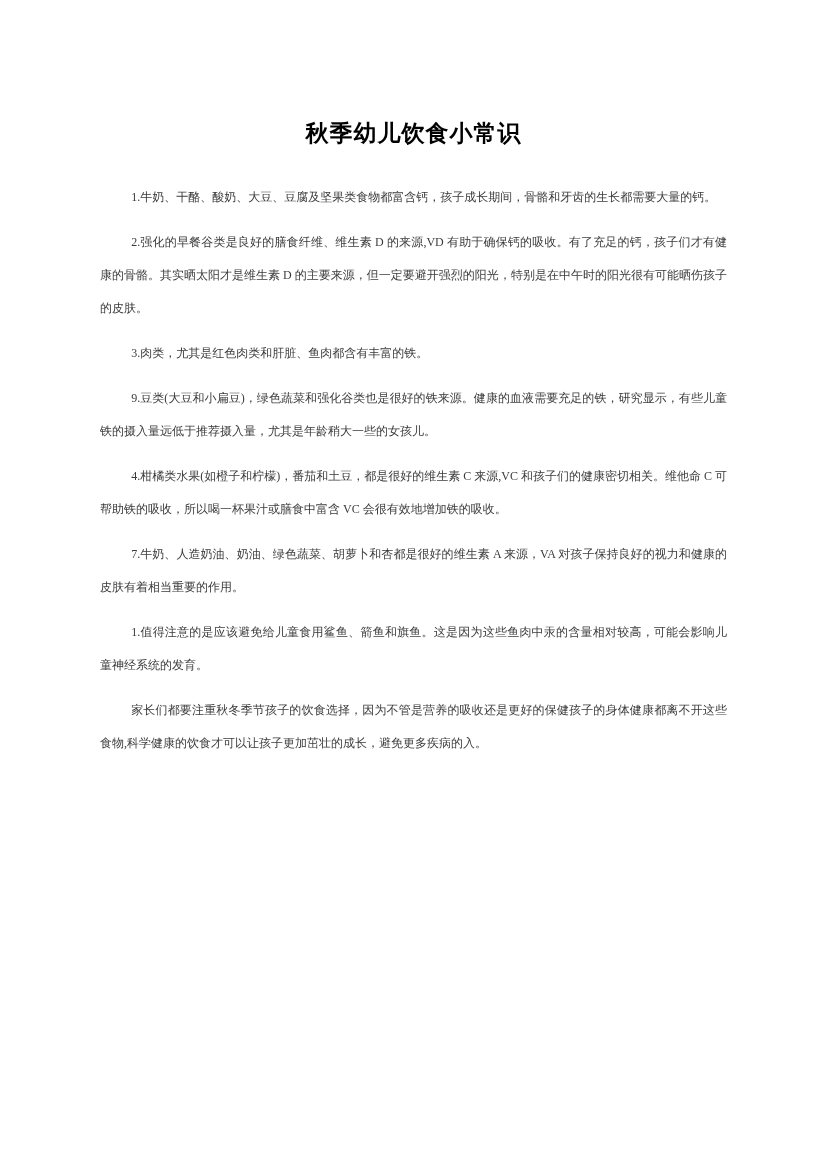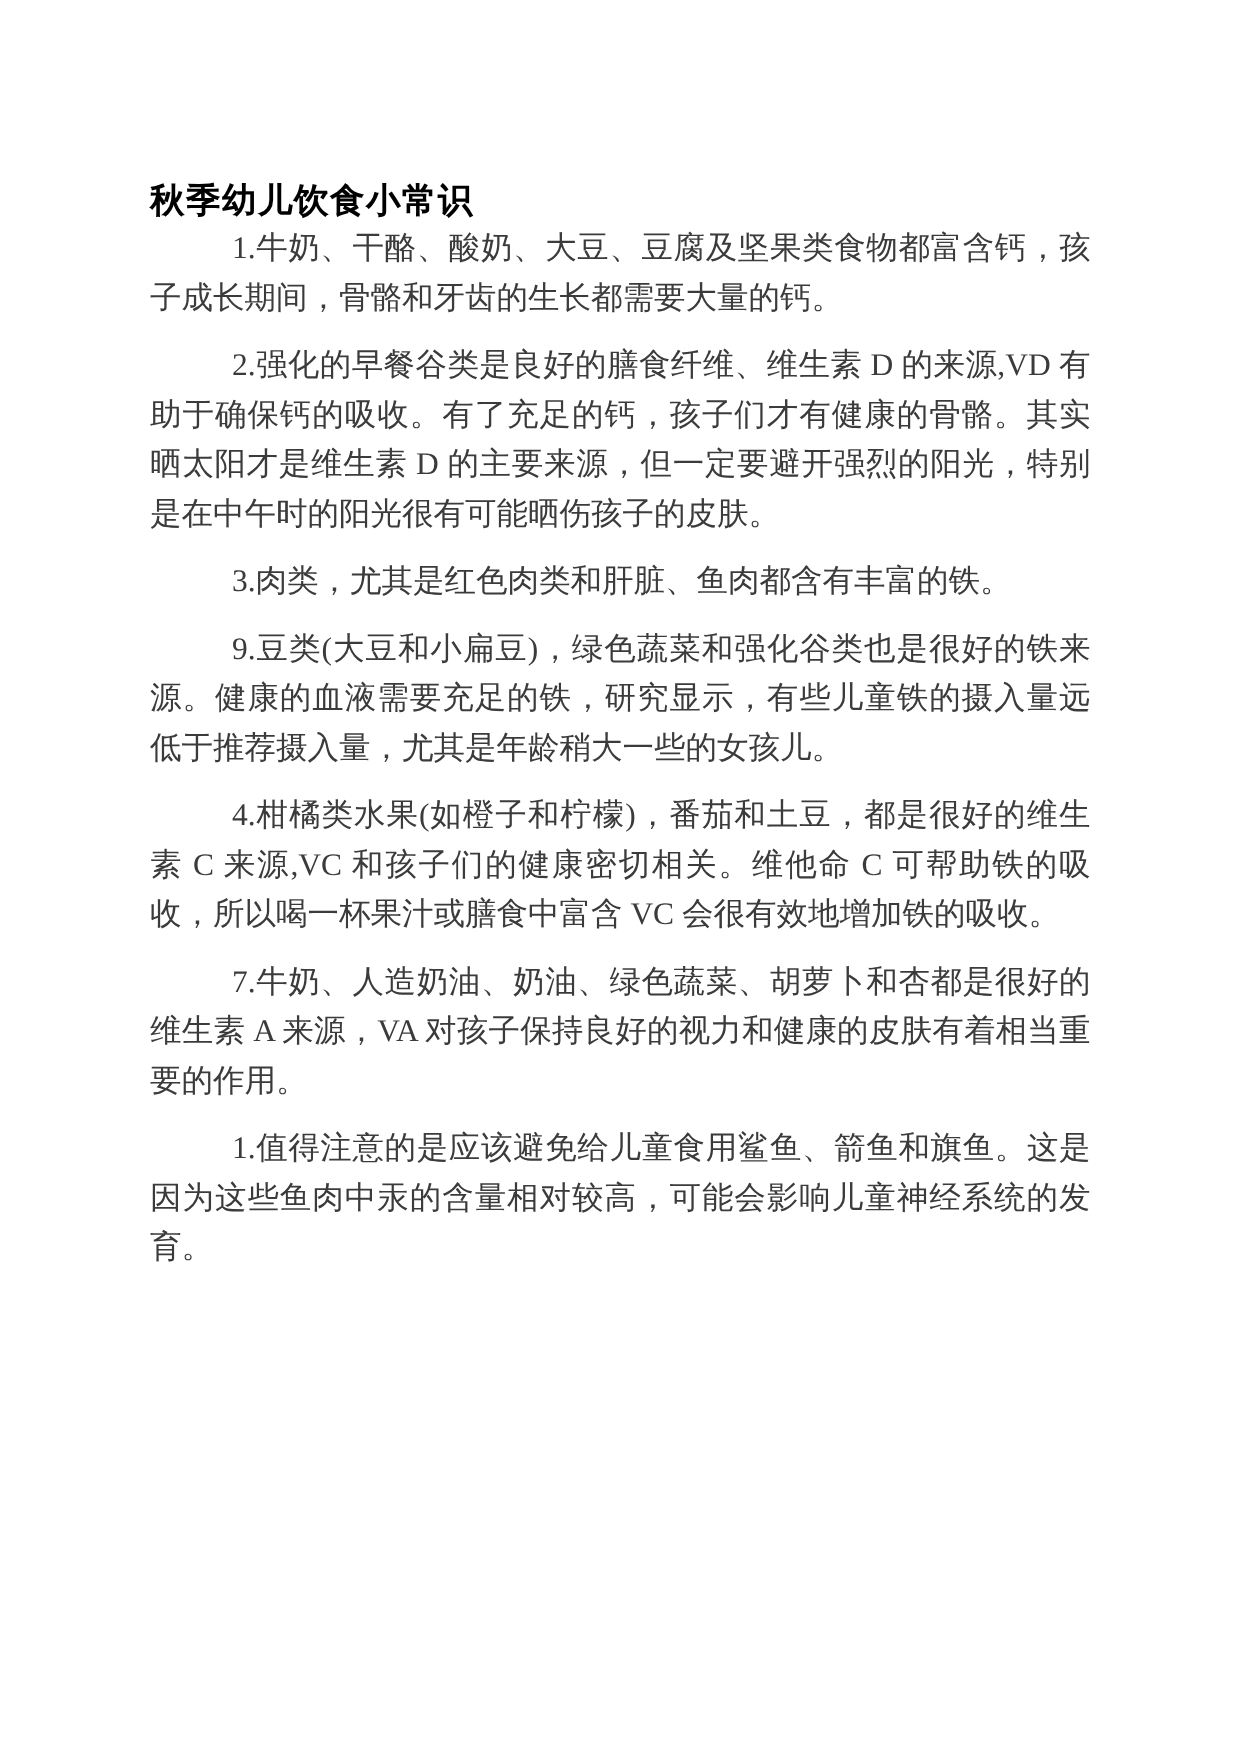--- a/index.html
+++ b/index.html
@@ -15,27 +15,29 @@
     background: var(--page-bg, #ffffff);
     overflow: hidden;
   }
   .doc {
     position: absolute;
     top: 118px;
     left: 100px;
     width: 627px;
   }
   .doc-title {
+    text-align: center;
     font-size: 23px;
     font-weight: bold;
     color: var(--title-color, #000000);
     letter-spacing: 1px;
+    margin-bottom: 32px;
   }
   .para {
-    font-size: 21px;
+    font-size: 12px;
     line-height: 33px;
     color: var(--text-color, #3b3b3b);
     text-align: justify;
     text-indent: 2.6em;
     margin-bottom: 12px;
     word-break: break-all;
   }
 </style>
 </head>
 <body>
@@ -43,14 +45,15 @@
 <div class="page">
   <div class="doc">
     <h1 class="doc-title">秋季幼儿饮食小常识</h1>
     <p class="para">1.牛奶、干酪、酸奶、大豆、豆腐及坚果类食物都富含钙，孩子成长期间，骨骼和牙齿的生长都需要大量的钙。</p>
     <p class="para">2.强化的早餐谷类是良好的膳食纤维、维生素 D 的来源,VD 有助于确保钙的吸收。有了充足的钙，孩子们才有健康的骨骼。其实晒太阳才是维生素 D 的主要来源，但一定要避开强烈的阳光，特别是在中午时的阳光很有可能晒伤孩子的皮肤。</p>
     <p class="para">3.肉类，尤其是红色肉类和肝脏、鱼肉都含有丰富的铁。</p>
     <p class="para">9.豆类(大豆和小扁豆)，绿色蔬菜和强化谷类也是很好的铁来源。健康的血液需要充足的铁，研究显示，有些儿童铁的摄入量远低于推荐摄入量，尤其是年龄稍大一些的女孩儿。</p>
     <p class="para">4.柑橘类水果(如橙子和柠檬)，番茄和土豆，都是很好的维生素 C 来源,VC 和孩子们的健康密切相关。维他命 C 可帮助铁的吸收，所以喝一杯果汁或膳食中富含 VC 会很有效地增加铁的吸收。</p>
     <p class="para">7.牛奶、人造奶油、奶油、绿色蔬菜、胡萝卜和杏都是很好的维生素 A 来源，VA 对孩子保持良好的视力和健康的皮肤有着相当重要的作用。</p>
     <p class="para">1.值得注意的是应该避免给儿童食用鲨鱼、箭鱼和旗鱼。这是因为这些鱼肉中汞的含量相对较高，可能会影响儿童神经系统的发育。</p>
+    <p class="para">家长们都要注重秋冬季节孩子的饮食选择，因为不管是营养的吸收还是更好的保健孩子的身体健康都离不开这些食物,科学健康的饮食才可以让孩子更加茁壮的成长，避免更多疾病的入。</p>
   </div>
 </div>
 
 </body></html>

